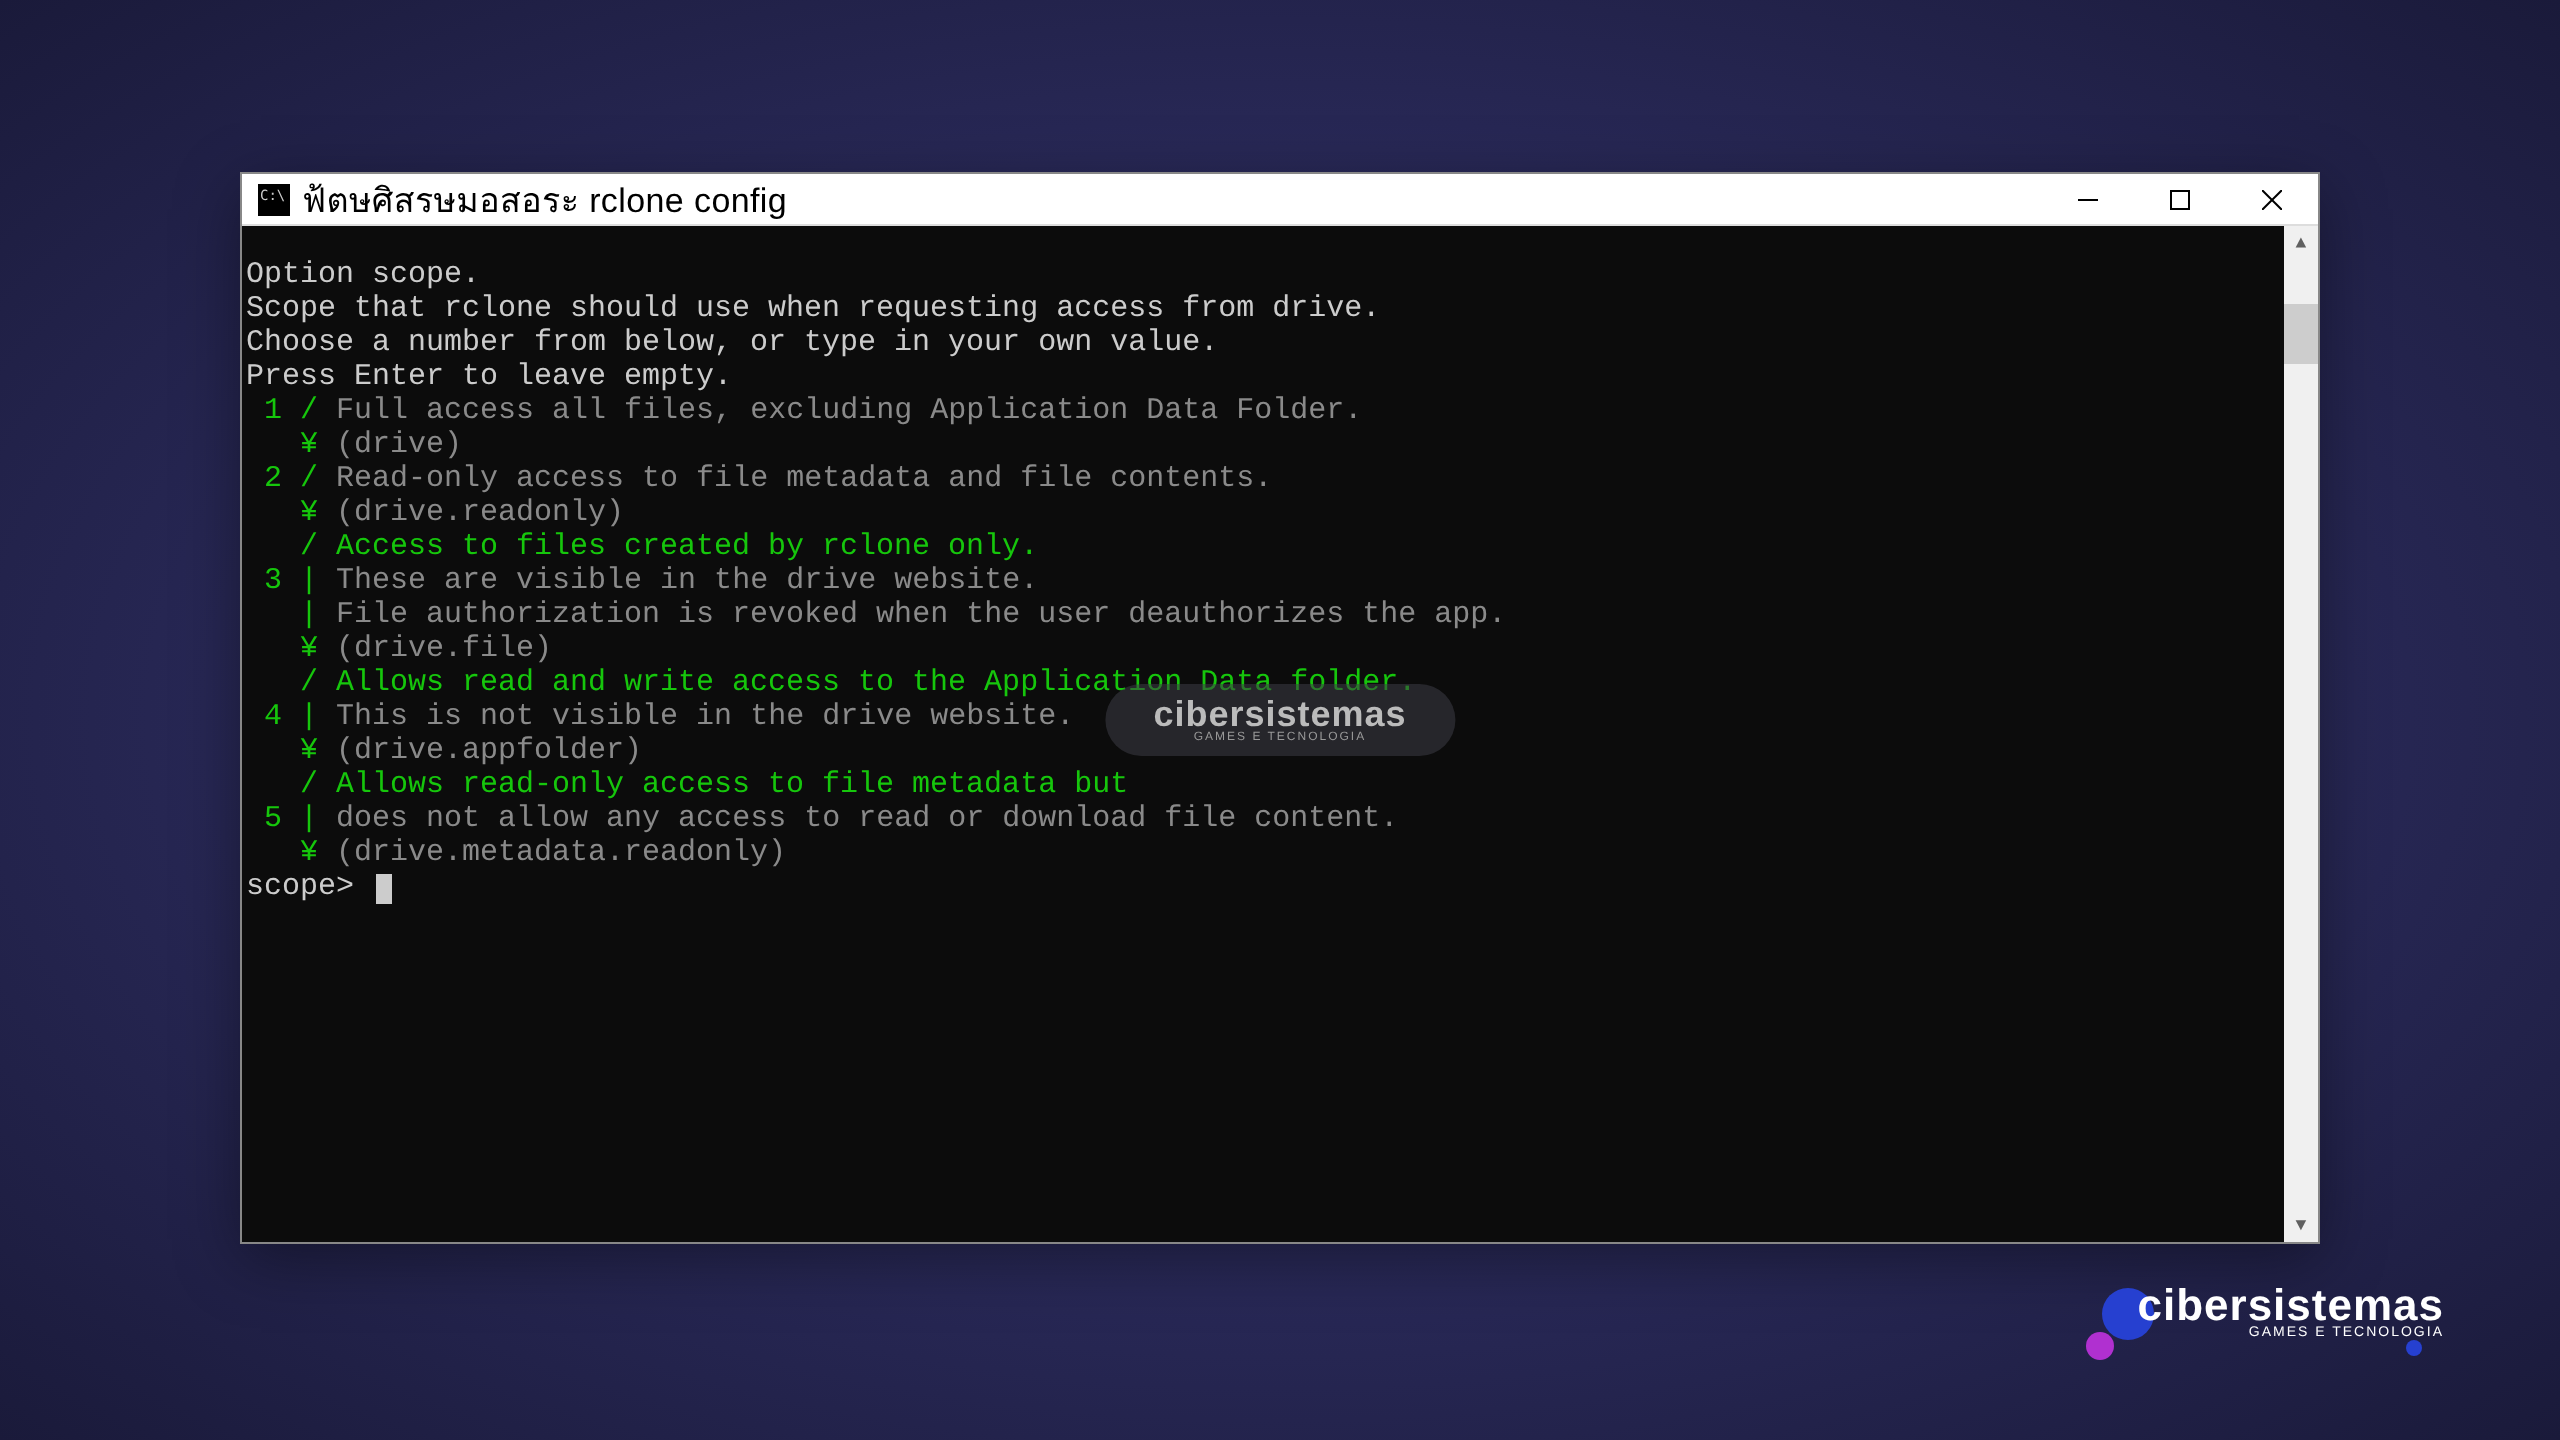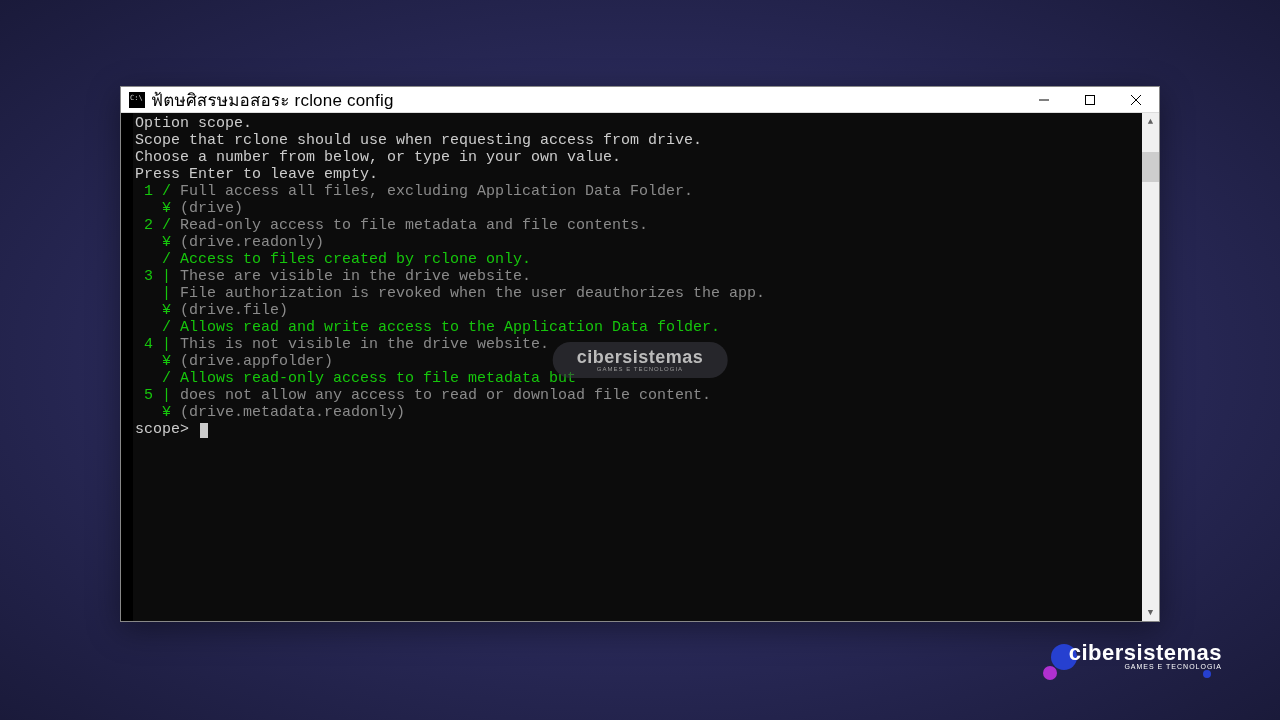--- a/index.html
+++ b/index.html
@@ -73,25 +73,24 @@
     display: flex;
     background: #000;
   }
   .terminal {
     flex: 1;
     background: #0c0c0c;
     color: #cccccc;
     font-family: Consolas, 'Courier New', monospace;
     font-size: 15px;
     line-height: 17px;
-    padding: 2px 2px;
+    padding: 16px 2px;
     white-space: pre;
     overflow: hidden;
     position: relative;
-    margin-left: 12px;
   }
   .scrollbar {
     width: 17px;
     background: #f0f0f0;
     position: relative;
   }
   .scrollbar .arrow {
     width: 17px;
     height: 17px;
     display: flex;

